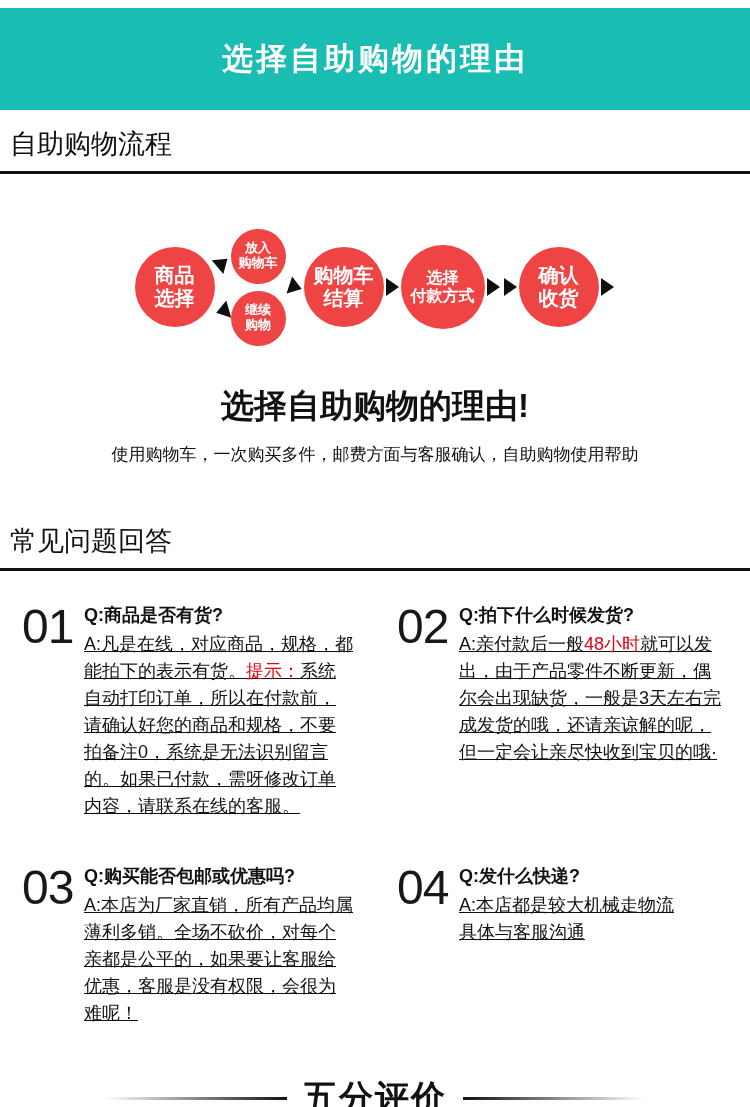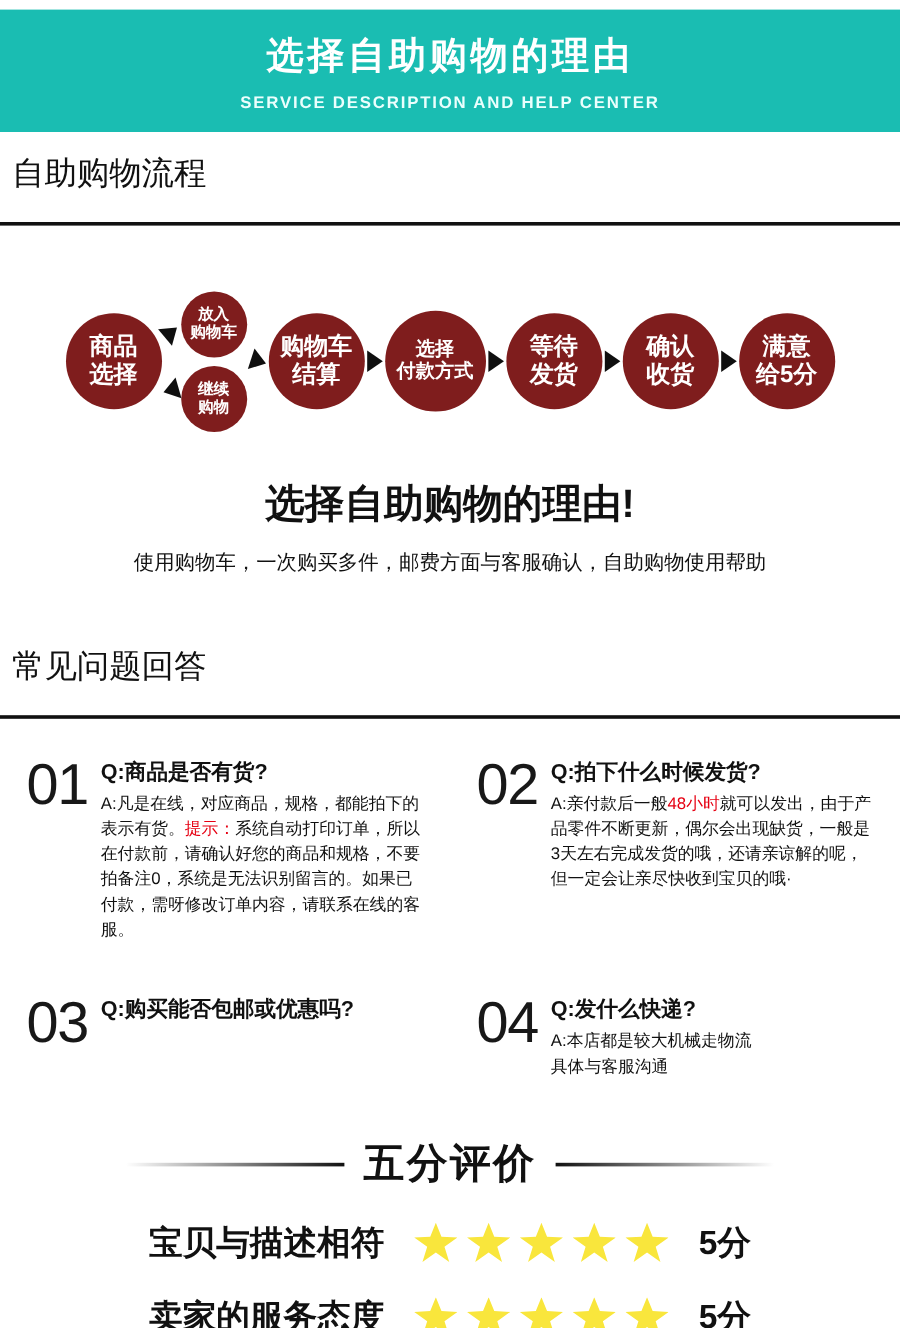--- a/index.html
+++ b/index.html
@@ -11,31 +11,31 @@
   .top-strip { height:8px; background:#fff; }
   .hero {
     background:#1abdb2; height:102px; text-align:center;
     display:flex; flex-direction:column; justify-content:center; gap:9px;
   }
   .hero-title { color:#fff; font-size:31px; font-weight:bold; letter-spacing:3px; }
   .hero-sub   { color:#eafffd; font-size:14px; font-weight:bold; letter-spacing:1.5px; }
 
   
   .section-head {
-    font-size:27px; font-weight:400; padding:16px 0 23px 10px;
+    font-size:27px; font-weight:400; padding:16px 0 9px 10px;
     border-bottom:3px solid #111;
   }
 
   
   .flow {
     display:flex; align-items:center; justify-content:center;
     margin:34px 0 18px; height:158px;
   }
   .circle {
-    background:#7f1d1d; color:#fff; border-radius:50%;
+    background:#ef4444; color:#fff; border-radius:50%;
     display:flex; align-items:center; justify-content:center;
     text-align:center; font-weight:bold; white-space:pre-line; line-height:1.15;
     flex:none;
   }
   .lg  { width:80px; height:80px; font-size:20px; }
   .pay { width:84px; height:84px; font-size:16px; }
   .sm  { width:55px; height:55px; font-size:13px; }
   .stack { display:flex; flex-direction:column; gap:7px; margin:0 1px; }
   .tri {
     width:0; height:0; flex:none;
@@ -53,21 +53,21 @@
   .reason-sub   { text-align:center; font-size:17px; margin-bottom:41px; }
 
   
   .faq-grid {
     display:grid; grid-template-columns:1fr 1fr;
     column-gap:28px; row-gap:32px; padding:32px 22px 42px 22px;gap:44px;
   }
   .faq-item { display:flex; }
   .faq-num  { font-size:48px; line-height:1; width:62px; flex:none; letter-spacing:-1px; color:#181818; }
   .faq-q    { font-size:18px; font-weight:bold; margin-bottom:4px; }
-  .faq-a    { font-size:14px; line-height:1.5; white-space:pre-line; }
+  .faq-a    { font-size:18px; line-height:1.5; white-space:pre-line;text-decoration:underline; }
   .red      { color:#e60012; }
 
   
   .rate-head { display:flex; align-items:center; justify-content:center; gap:16px; margin:6px 0 14px; }
   .rate-line { height:3px; width:182px; flex:none; }
   .rate-line.l { background:linear-gradient(to left,#111,rgba(17,17,17,0)); }
   .rate-line.r { background:linear-gradient(to right,#111,rgba(17,17,17,0)); }
   .rate-title { font-size:34px; font-weight:bold; letter-spacing:2px; }
   .rate-row { display:flex; align-items:center; justify-content:center; gap:25px; margin:24px 0; }
   .rate-label, .rate-score { font-size:28px; font-weight:bold; }
@@ -77,21 +77,20 @@
     clip-path:polygon(50% 0%,63% 34%,100% 36%,70% 59%,81% 96%,50% 73%,19% 96%,30% 59%,0% 36%,37% 34%);
   }
 </style>
 </head>
 <body>
 
 <div class="top-strip"></div>
 
 <div class="hero">
   <div class="hero-title">选择自助购物的理由</div>
-  <div class="hero-sub">SERVICE DESCRIPTION AND HELP CENTER</div>
 </div>
 
 <div class="section-head">自助购物流程</div>
 
 <div class="flow">
   <div class="circle lg">商品
 选择</div>
   <div class="diag">
     <span class="tri ne"></span>
     <span class="tri left sw"></span>
@@ -102,28 +101,24 @@
     <div class="circle sm">继续
 购物</div>
   </div>
   <span class="tri se"></span>
   <div class="circle lg">购物车
 结算</div>
   <span class="tri"></span>
   <div class="circle pay">选择
 付款方式</div>
   <span class="tri"></span>
-  <div class="circle lg">等待
-发货</div>
   <span class="tri"></span>
   <div class="circle lg">确认
 收货</div>
   <span class="tri"></span>
-  <div class="circle lg">满意
-给5分</div>
 </div>
 
 <div class="reason-title">选择自助购物的理由!</div>
 <div class="reason-sub">使用购物车，一次购买多件，邮费方面与客服确认，自助购物使用帮助</div>
 
 <div class="section-head">常见问题回答</div>
 
 <div class="faq-grid">
 
   <div class="faq-item">
@@ -139,20 +134,21 @@
     <div class="faq-body">
       <div class="faq-q">Q:拍下什么时候发货?</div>
       <div class="faq-a"><span>A:亲付款后一般</span><span class="red">48小时</span><span>就可以发出，由于产品零件不断更新，偶尔会出现缺货，一般是3天左右完成发货的哦，还请亲谅解的呢，但一定会让亲尽快收到宝贝的哦·</span></div>
     </div>
   </div>
 
   <div class="faq-item">
     <div class="faq-num">03</div>
     <div class="faq-body">
       <div class="faq-q">Q:购买能否包邮或优惠吗?</div>
+      <div class="faq-a">A:本店为厂家直销，所有产品均属薄利多销。全场不砍价，对每个亲都是公平的，如果要让客服给优惠，客服是没有权限，会很为难呢！</div>
     </div>
   </div>
 
   <div class="faq-item">
     <div class="faq-num">04</div>
     <div class="faq-body">
       <div class="faq-q">Q:发什么快递?</div>
       <div class="faq-a">A:本店都是较大机械走物流
 具体与客服沟通</div>
     </div>

